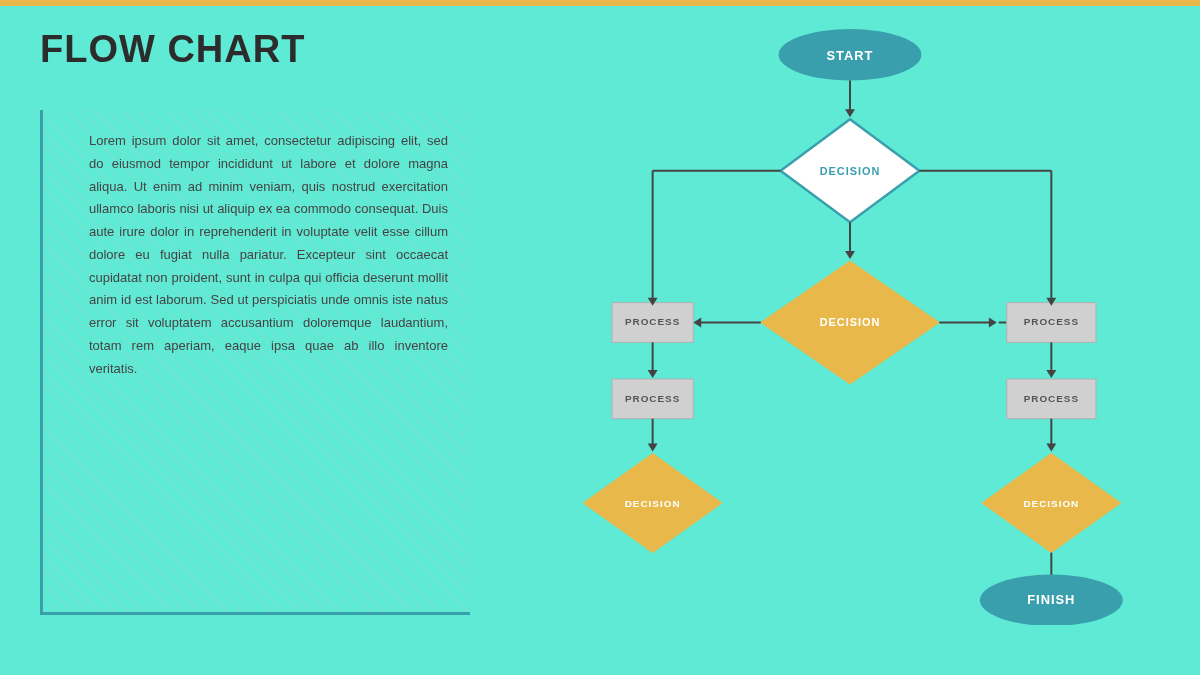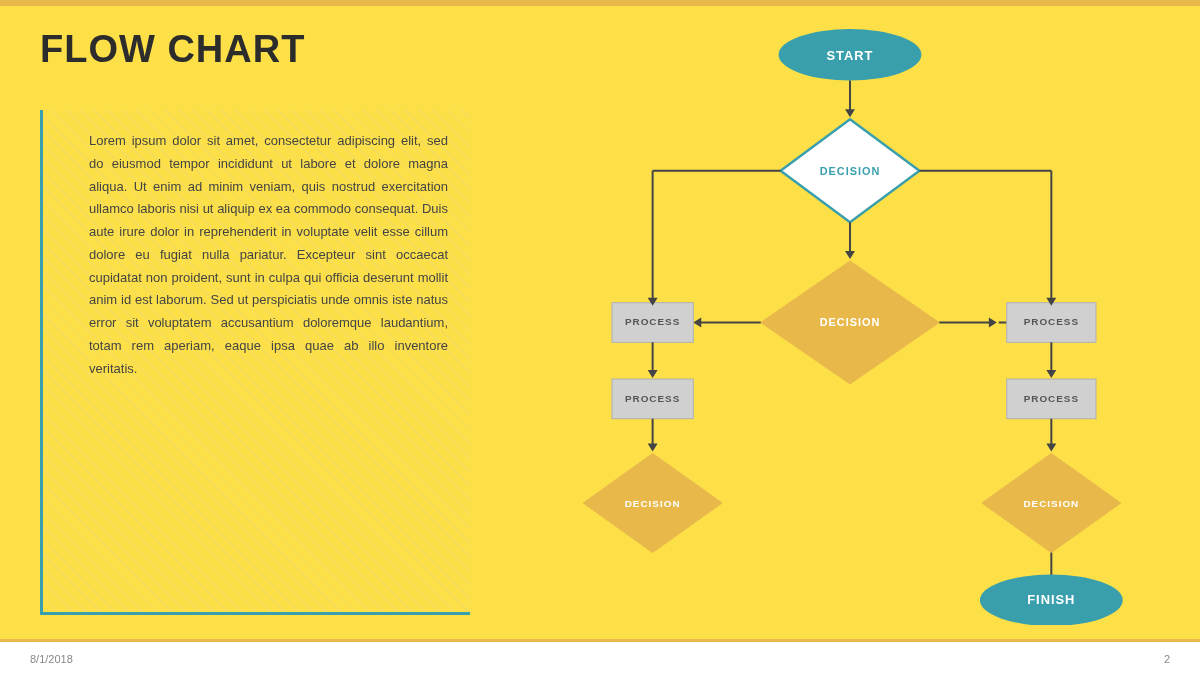--- a/index.html
+++ b/index.html
@@ -8,21 +8,21 @@
       height: 675px;
       background: #f5f5f0;
       font-family: 'Segoe UI', Arial, sans-serif;
       overflow: hidden;
       position: relative;
     }
 
     .slide {
       width: 1200px;
       height: 675px;
-      background: #fde047;
+      background: #5eead4;
       position: relative;
     }
 
     
     .top-bar {
       position: absolute;
       top: 0;
       left: 0;
       right: 0;
       height: 6px;
@@ -188,17 +188,13 @@
       <line x1="513" y1="152" x2="513" y2="285" stroke="#444" stroke-width="2"></line>
       <polygon points="513,288 508,280 518,280" fill="#444"></polygon>
 
       <line x1="240" y1="152" x2="111" y2="152" stroke="#444" stroke-width="2"></line>
       <line x1="111" y1="152" x2="111" y2="285" stroke="#444" stroke-width="2"></line>
       <polygon points="111,288 106,280 116,280" fill="#444"></polygon>
 
     </svg>
   </div>
 
-  <div class="bottom-bar">
-    <span class="bottom-date">8/1/2018</span>
-    <span class="bottom-page">2</span>
-  </div>
 </div>
 
 </body></html>

